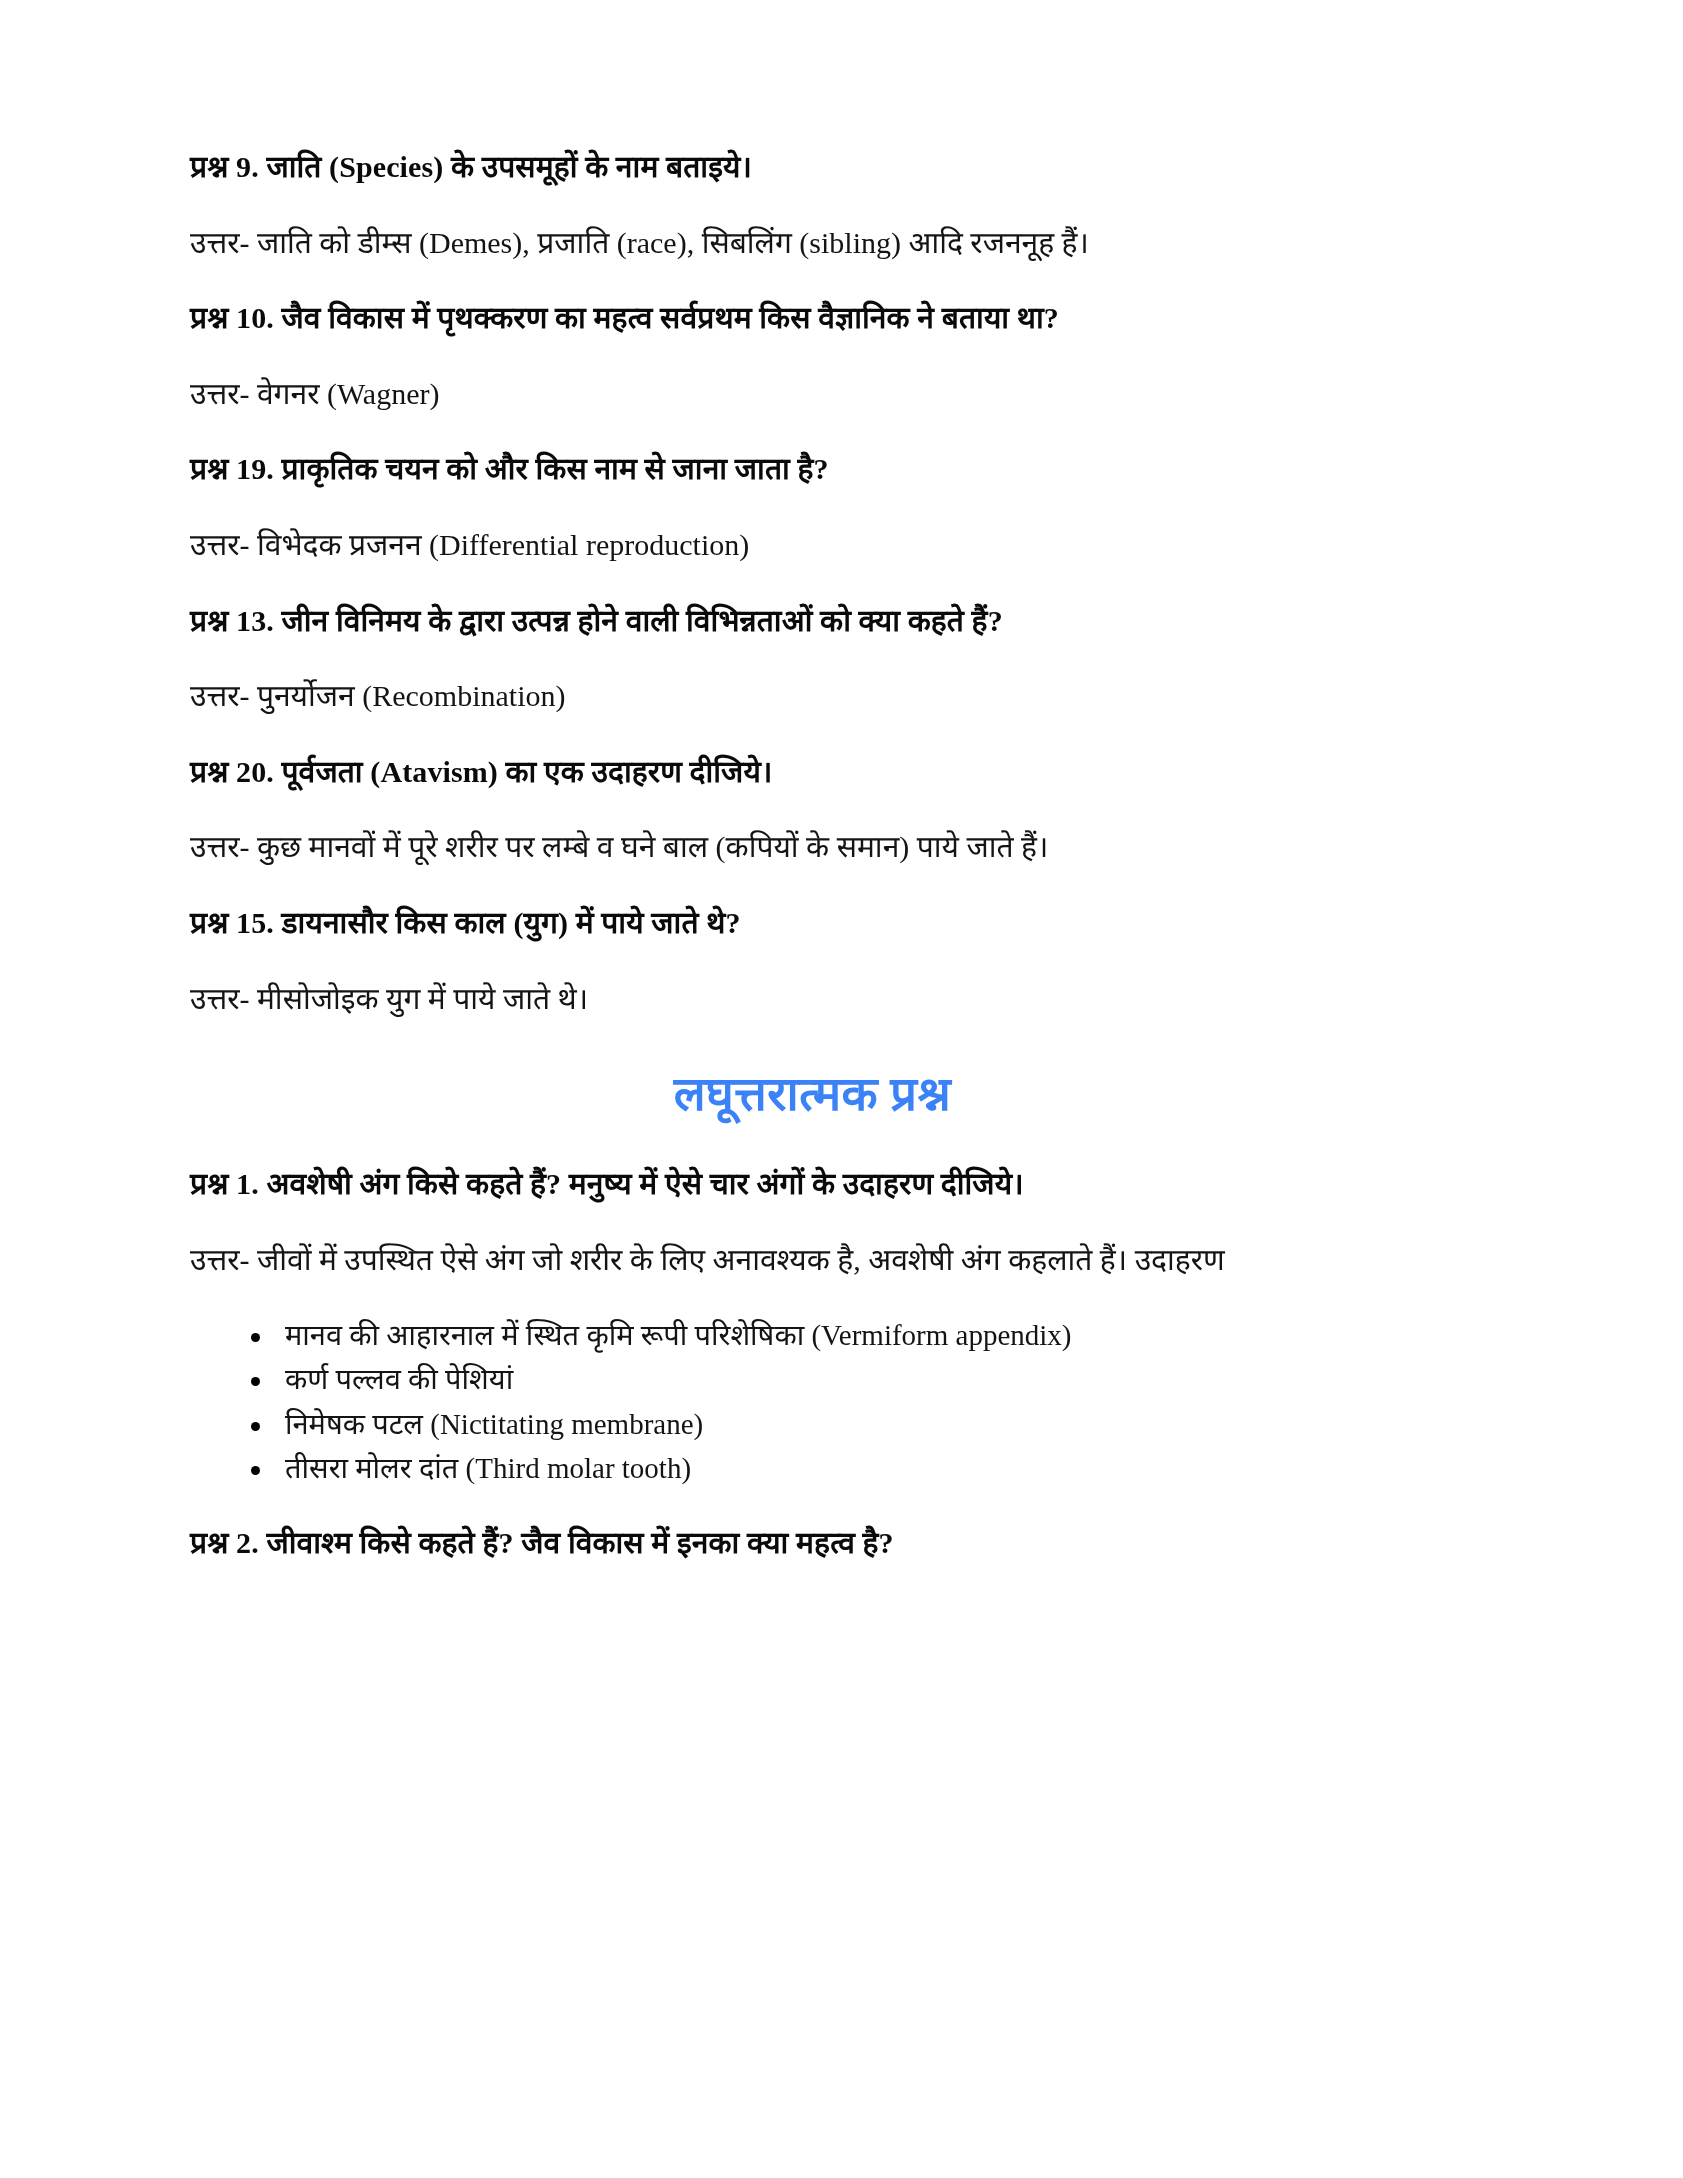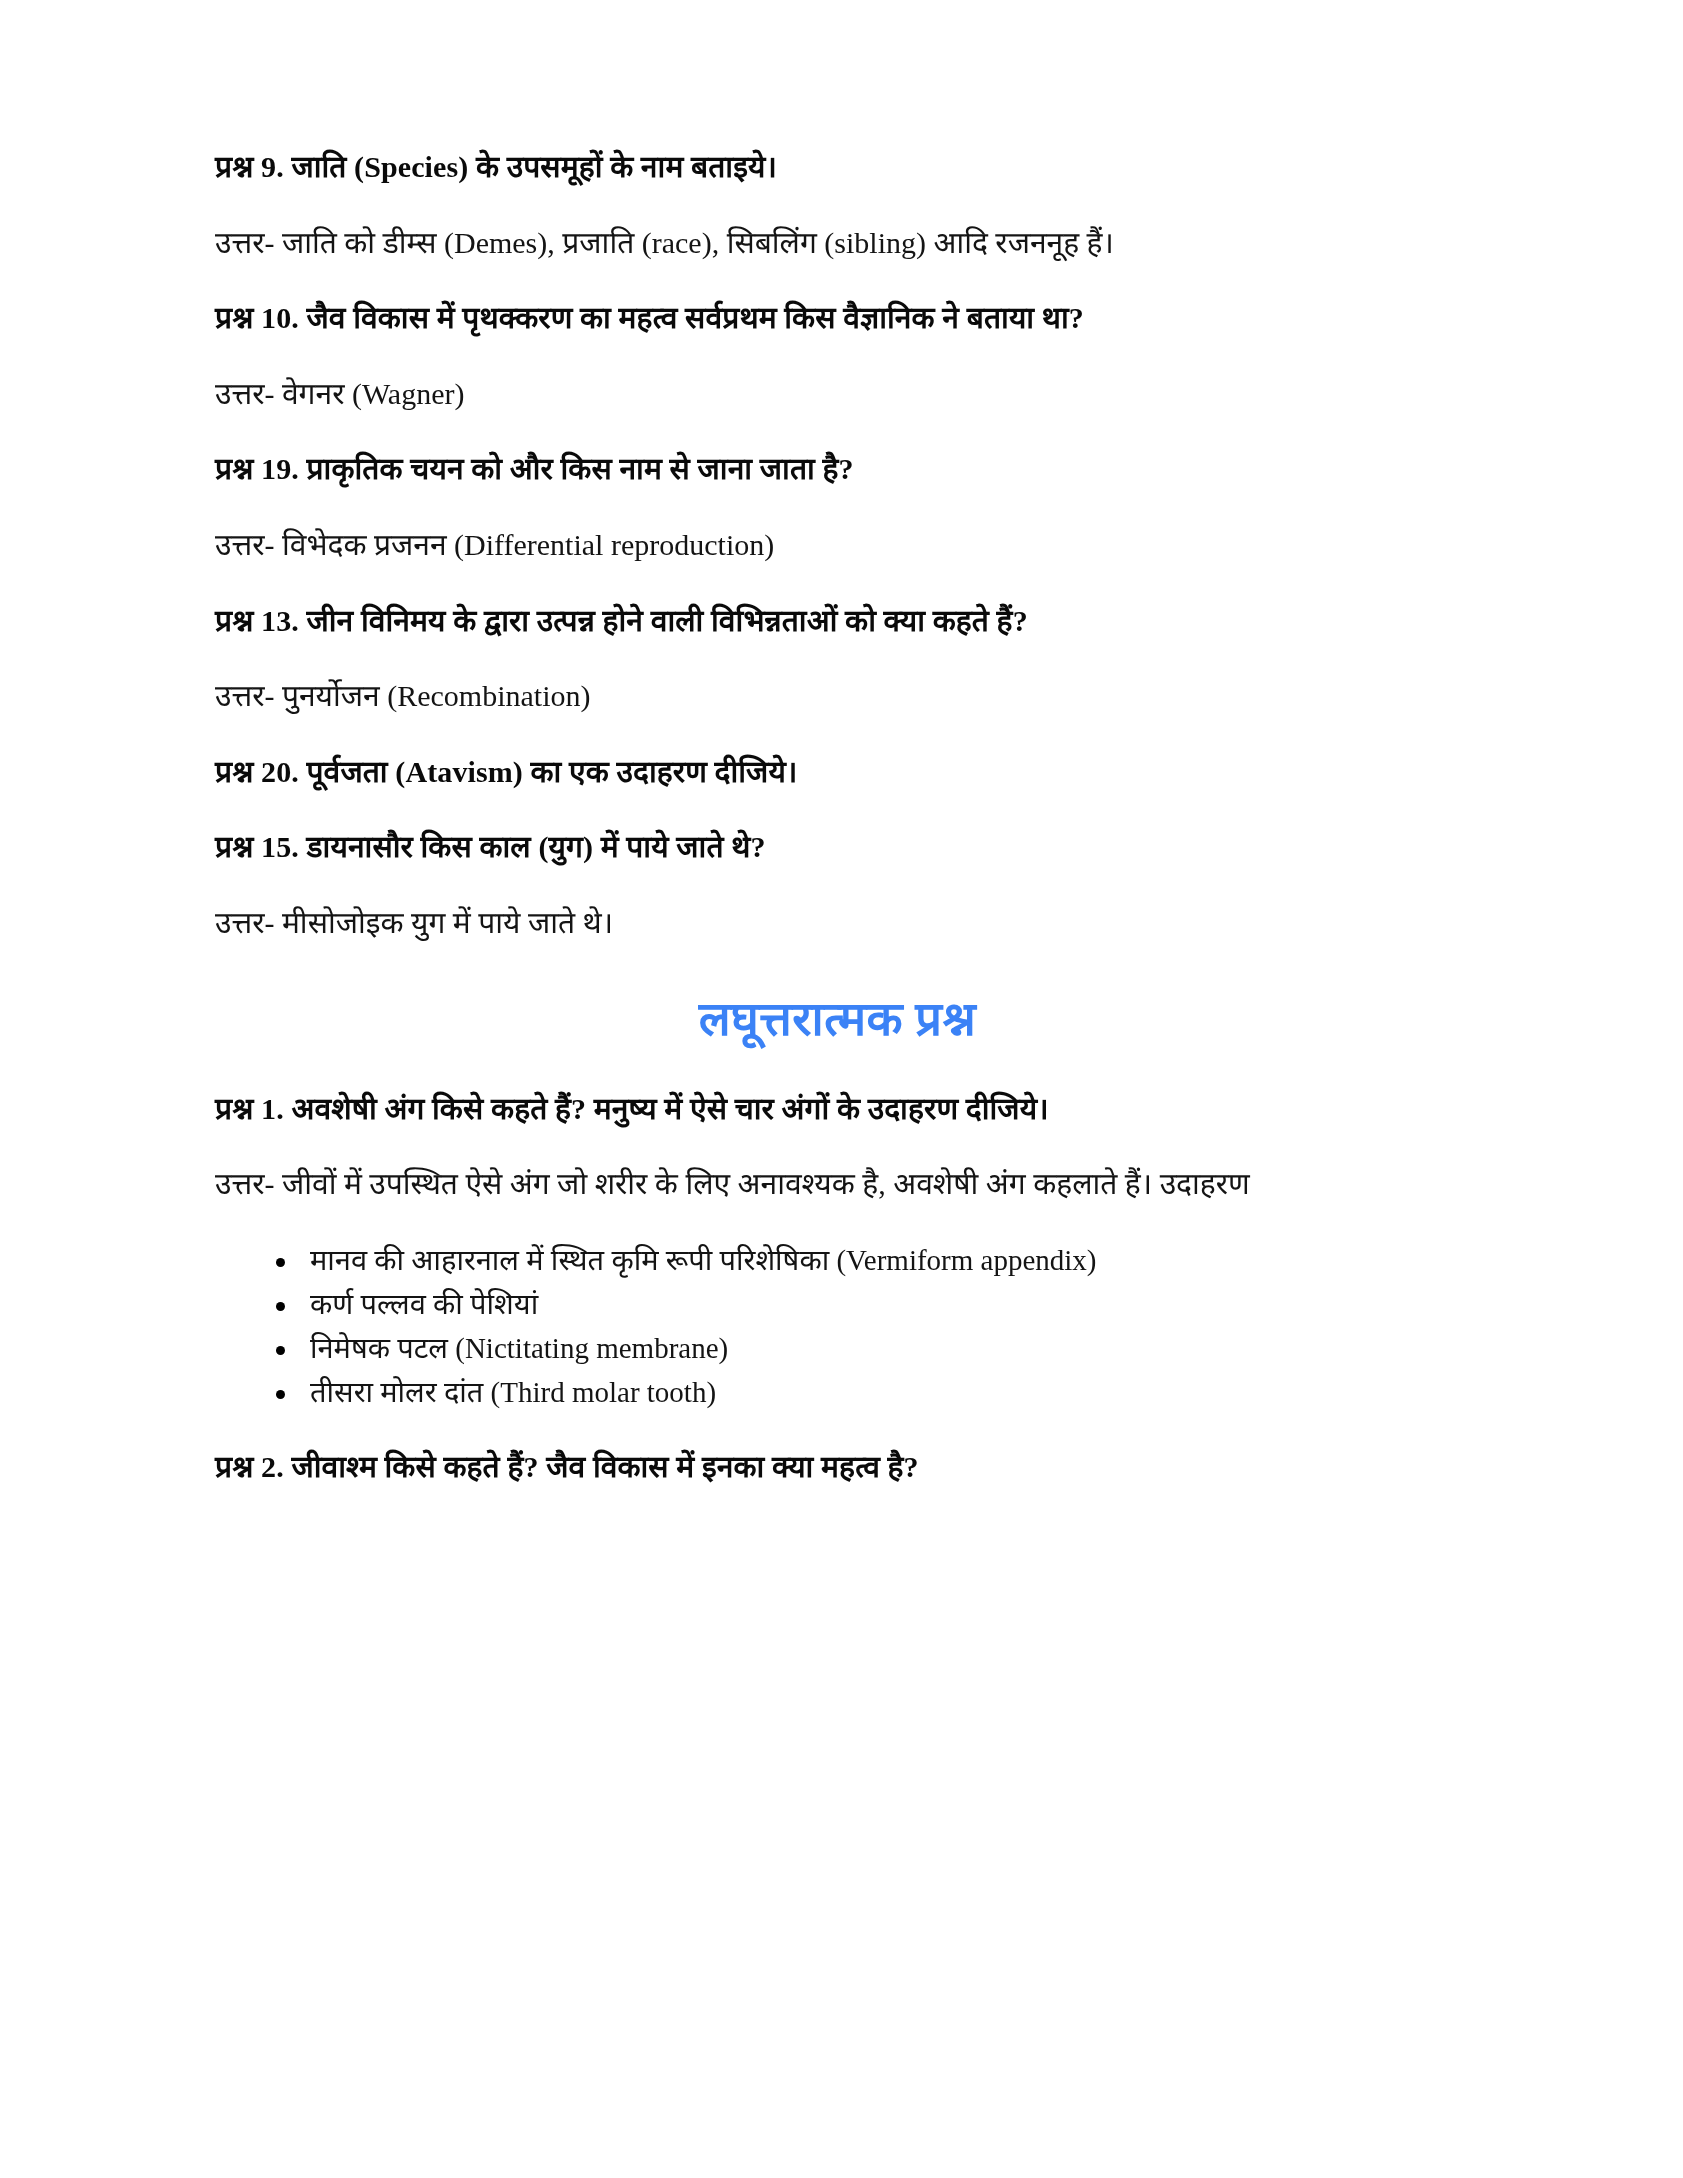--- a/index.html
+++ b/index.html
@@ -14,21 +14,20 @@
     color: #000000;
     overflow: hidden;
   }
   .page {
     position: relative;
     width: 1503px;
     height: 2178px;
     background: #ffffff;
     box-sizing: border-box;
     padding: 147px 248px 0 190px;
-    margin-left: 25px;
   }
   .content {
     width: 1245px;
   }
 
   
   .qline {
     font-size: 30px;
     line-height: 1.32;
     font-weight: bold;
@@ -107,20 +106,21 @@
       <p class="aline">उत्तर- विभेदक प्रजनन (Differential reproduction)</p>
     </div>
 
     <div class="blk">
       <p class="qline">प्रश्न 13. जीन विनिमय के द्वारा उत्पन्न होने वाली विभिन्नताओं को क्या कहते हैं?</p>
       <p class="aline">उत्तर- पुनर्योजन (Recombination)</p>
     </div>
 
     <div class="blk">
       <p class="qline">प्रश्न 20. पूर्वजता (Atavism) का एक उदाहरण दीजिये।</p>
+      <p class="aline">उत्तर- कुछ मानवों में पूरे शरीर पर लम्बे व घने बाल (कपियों के समान) पाये जाते हैं।</p>
     </div>
 
     <div class="blk">
       <p class="qline">प्रश्न 15. डायनासौर किस काल (युग) में पाये जाते थे?</p>
       <p class="aline">उत्तर- मीसोजोइक युग में पाये जाते थे।</p>
     </div>
 
     <h2 class="section-heading">लघूत्तरात्मक प्रश्न</h2>
 
     <div class="blk">

